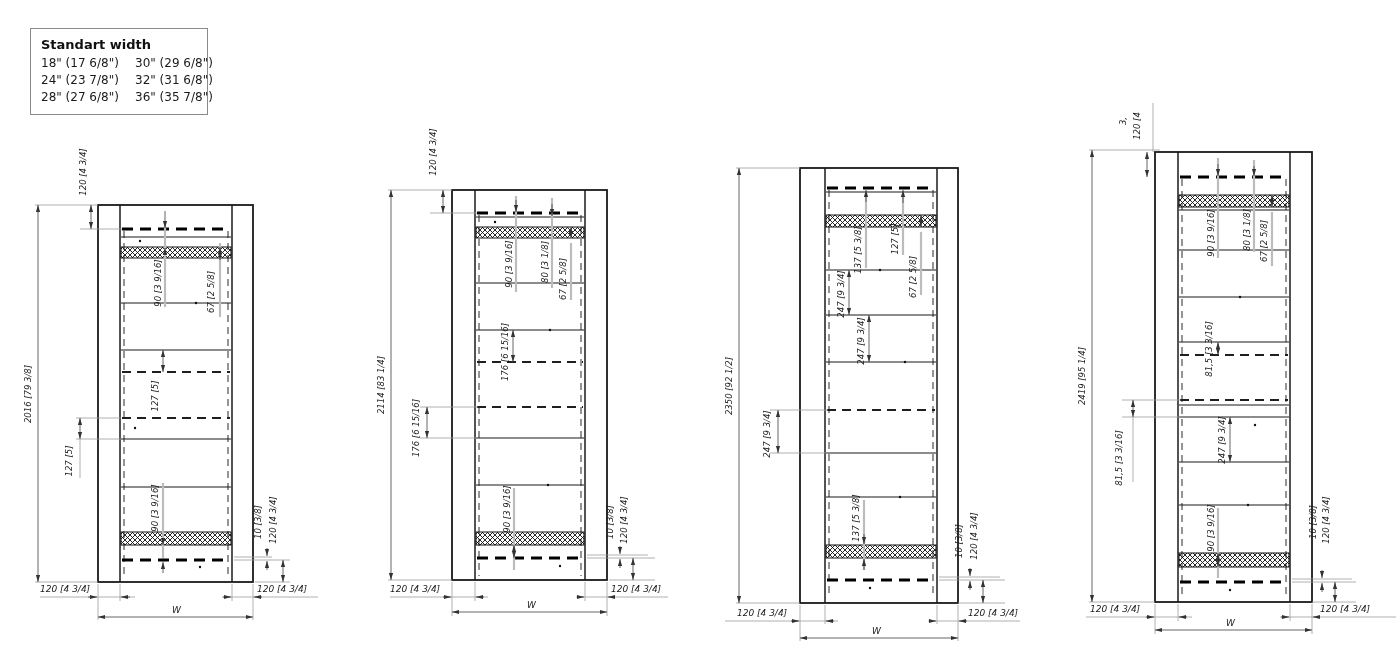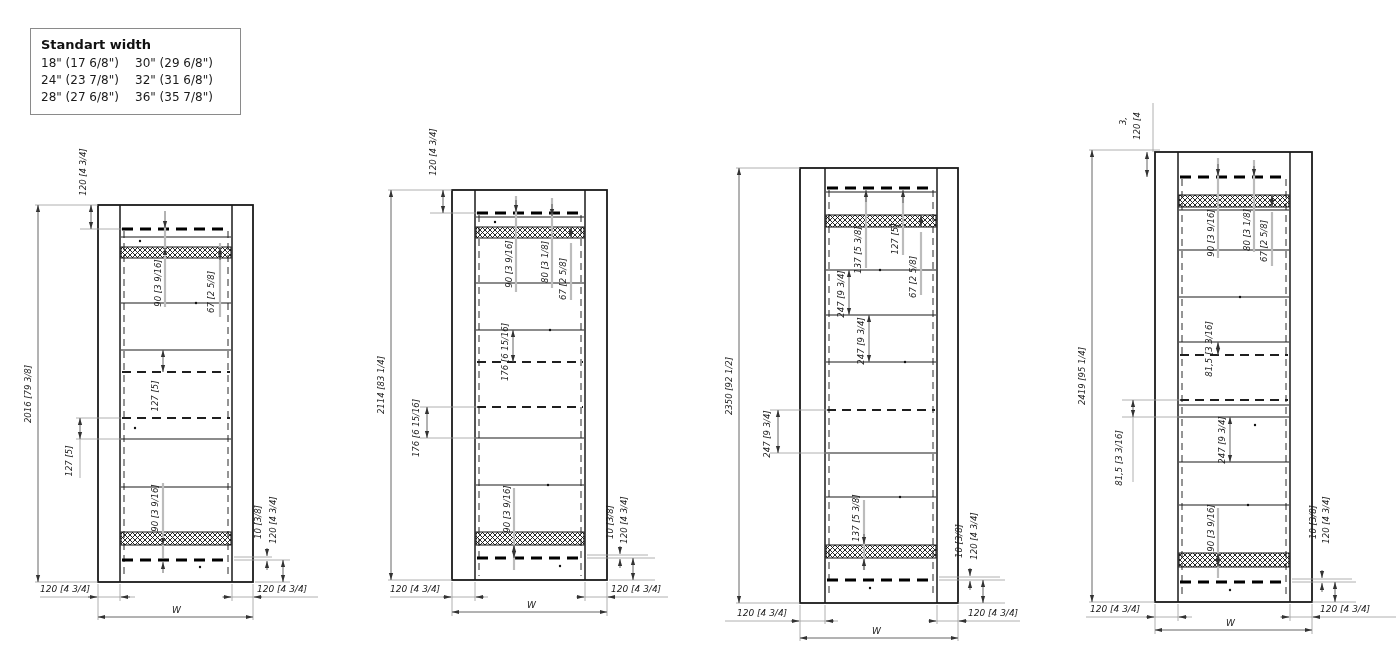--- a/index.html
+++ b/index.html
@@ -1,19 +1,19 @@
 <!DOCTYPE html>
 <html><head>
 <meta charset="utf-8">
 <style>
   html,body{margin:0;padding:0;background:#ffffff;}
   .stage{position:relative;width:1400px;height:670px;background:#fff;overflow:hidden;
          font-family:"DejaVu Sans","Liberation Sans",sans-serif;}
   
-  .legend{position:absolute;left:30px;top:28px;width:211px;border:1px solid #8a8a8a;
+  .legend{position:absolute;left:30px;top:28px;width:178px;border:1px solid #8a8a8a;
           background:#fff;padding:8px 10px 10px 10px;box-sizing:border-box;}
   .legend-title{font-size:13px;font-weight:bold;color:#111;margin-bottom:4px;}
   .legend-grid{display:grid;grid-template-columns:86px auto;row-gap:3px;column-gap:8px;}
   .legend-grid span{font-size:12px;color:#1a1a1a;white-space:nowrap;}
   
   svg{position:absolute;left:0;top:0;}
   .fr{fill:none;stroke:#1a1a1a;stroke-width:1.8;}
   .st{stroke:#1a1a1a;stroke-width:1.5;}
   .rl{stroke:#1a1a1a;stroke-width:1.2;}
   .hd{stroke:#2b2b2b;stroke-width:1;stroke-dasharray:7 5;}

